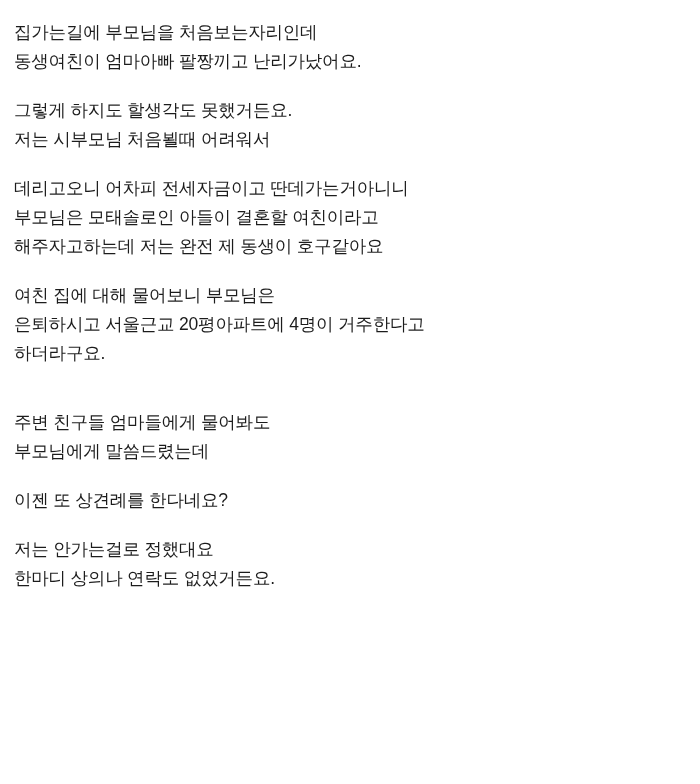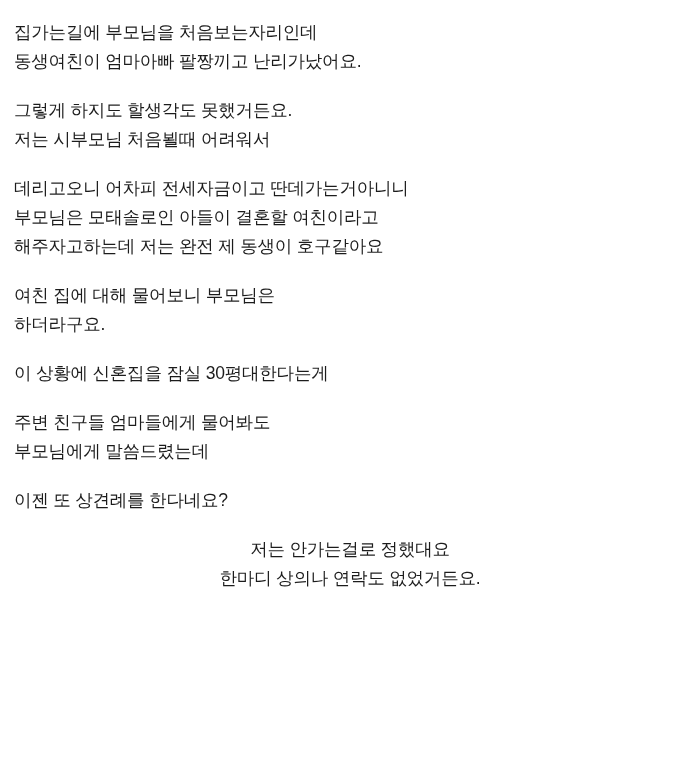--- a/index.html
+++ b/index.html
@@ -24,21 +24,20 @@
   }
   .post-body {
     display: flex;
     flex-direction: column;
   }
   .para {
     margin: 0 0 20px 0;
   }
   .para:last-child {
     margin-bottom: 0;
-    text-align: center;
   }
   .line {
     font-size: 17.5px;
     line-height: 29px;
     letter-spacing: -0.2px;
     color: #1c1c1c;
     white-space: pre-wrap;
     word-break: keep-all;
   }
 </style>
@@ -59,25 +58,25 @@
     </div>
 
     <div class="para">
       <div class="line">데리고오니 어차피 전세자금이고 딴데가는거아니니</div>
       <div class="line">부모님은 모태솔로인 아들이 결혼할 여친이라고</div>
       <div class="line">해주자고하는데 저는 완전 제 동생이 호구같아요</div>
     </div>
 
     <div class="para">
       <div class="line">여친 집에 대해 물어보니 부모님은</div>
+      <div class="line">은퇴하시고 서울근교 20평아파트에 4명이 거주한다고</div>
       <div class="line">하더라구요.</div>
     </div>
 
     <div class="para">
-      <div class="line">이 상황에 신혼집을 잠실 30평대한다는게</div>
     </div>
 
     <div class="para">
       <div class="line">주변 친구들 엄마들에게 물어봐도</div>
       <div class="line">부모님에게 말씀드렸는데</div>
     </div>
 
     <div class="para">
       <div class="line">이젠 또 상견례를 한다네요?</div>
     </div>

